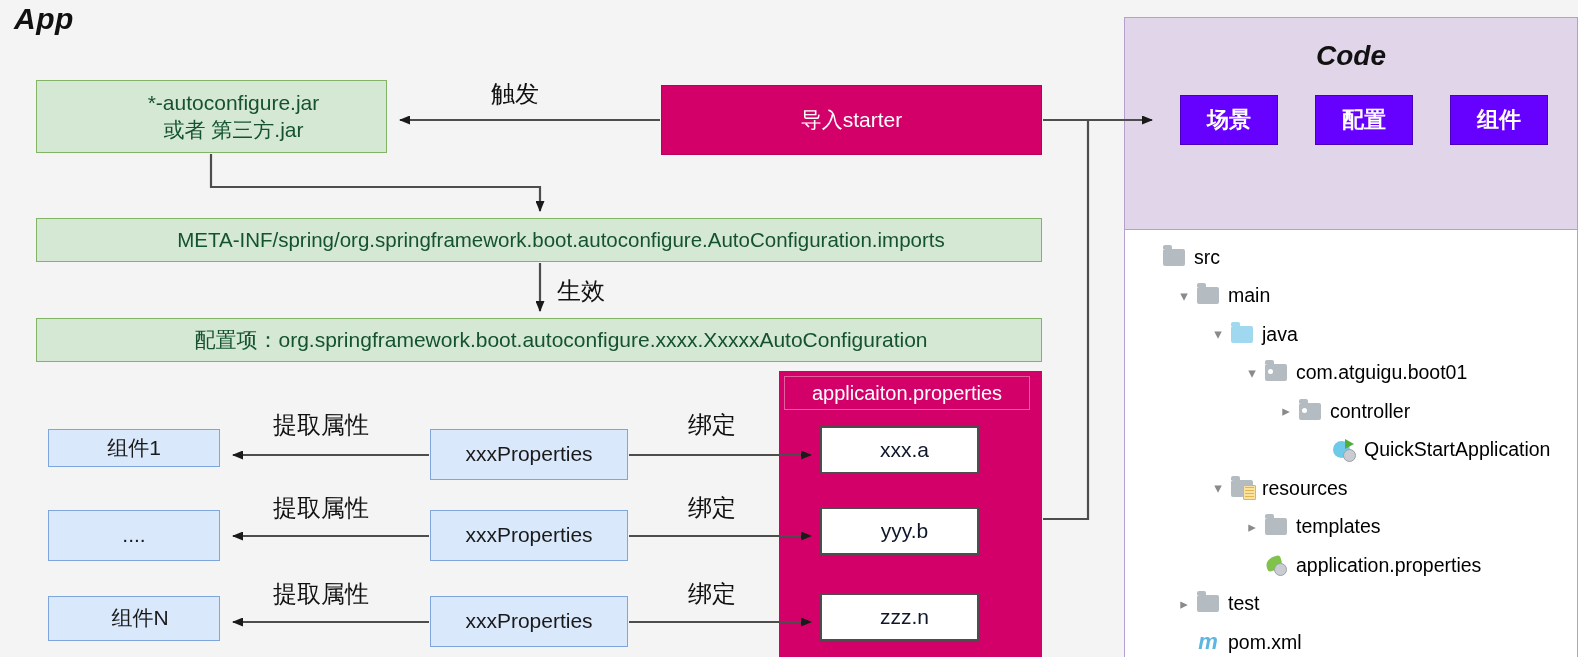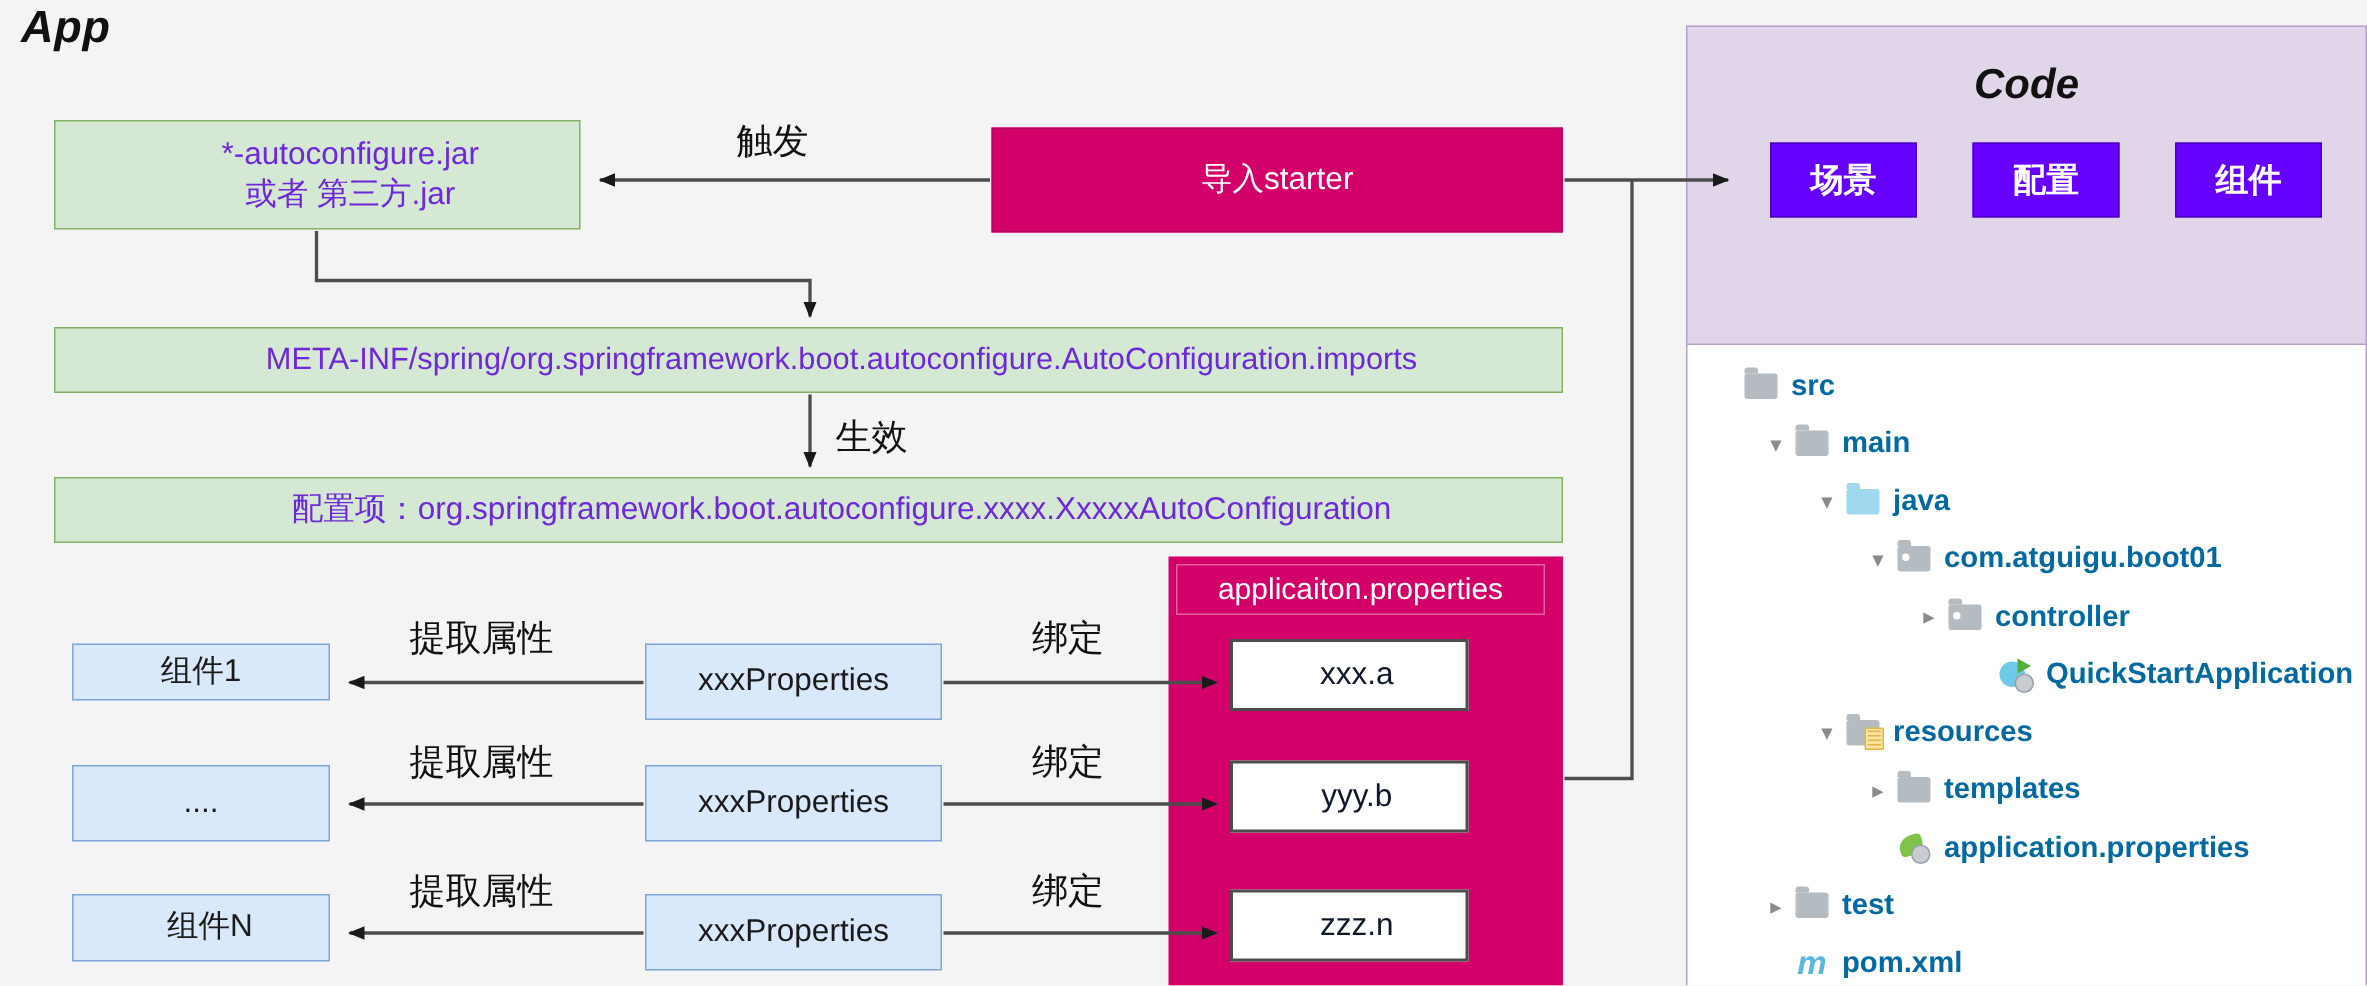--- a/index.html
+++ b/index.html
@@ -12,21 +12,21 @@
 
   
   .node{position:absolute;box-sizing:border-box;display:flex;align-items:center;
         justify-content:center;text-align:center;line-height:1.25;}
 
   .app-title{position:absolute;left:14px;top:2px;font-style:italic;font-weight:bold;
              font-size:30px;color:#111;letter-spacing:.5px;}
   .code-title{position:absolute;left:0;right:0;top:22px;text-align:center;
               font-style:italic;font-weight:bold;font-size:28px;color:#111;}
 
-  .green{background:#d5e8d4;border:1px solid #82b366;color:#6d28d9;padding-left:44px;}
+  .green{background:#d5e8d4;border:1px solid #82b366;color:#14532d;padding-left:44px;}
   .pink{background:#d4006a;border:1px solid #b8005c;color:#ffffff;}
   .blue{background:#dae8fc;border:1px solid #7ea6dd;color:#1a1a1a;}
   .white{background:#ffffff;border:2px solid #4d4d4d;color:#0f172a;padding-left:10px;}
   .purplebtn{background:#6600ff;border:1px solid #4b00bb;color:#ffffff;font-weight:bold;}
 
   
   #code-panel{position:absolute;left:1124px;top:17px;width:454px;height:213px;
               background:#e1d5ea;border:1px solid #b79fcc;box-sizing:border-box;}
   #tree-panel{position:absolute;left:1124px;top:230px;width:454px;height:427px;
               background:#ffffff;border-left:1px solid #b79fcc;
@@ -42,21 +42,21 @@
 
   
   .tree{position:absolute;left:0;top:4px;width:100%;box-sizing:border-box;
         padding:4px 0 0 14px;font-size:19.5px;color:#2b2b44;}
   .trow{display:flex;align-items:center;height:38.5px;white-space:nowrap;}
   .tw{display:inline-block;}
   .chev{width:22px;flex:0 0 22px;display:flex;align-items:center;justify-content:center;
         color:#8a8a8a;font-size:15px;}
   .tico{flex:0 0 26px;width:26px;height:22px;margin-right:7px;display:flex;
         align-items:center;justify-content:center;}
-  .tlabel{color:#0369a1;font-weight:bold;}
+  .tlabel{color:#000000;}
 
   
   .folder{width:22px;height:17px;background:#b4bcc2;border-radius:2px;position:relative;}
   .folder:before{content:"";position:absolute;left:0;top:-4px;width:9px;height:4px;
                  background:#b4bcc2;border-radius:2px 2px 0 0;}
   .folder.blue{background:#9fd8ef;border:none;}
   .folder.blue:before{background:#9fd8ef;}
   .folder .pkgdot{position:absolute;left:3px;top:5px;width:5px;height:5px;border-radius:50%;
                   background:#ffffff;}
   .folder .reslines{position:absolute;right:-3px;bottom:-3px;width:11px;height:13px;

